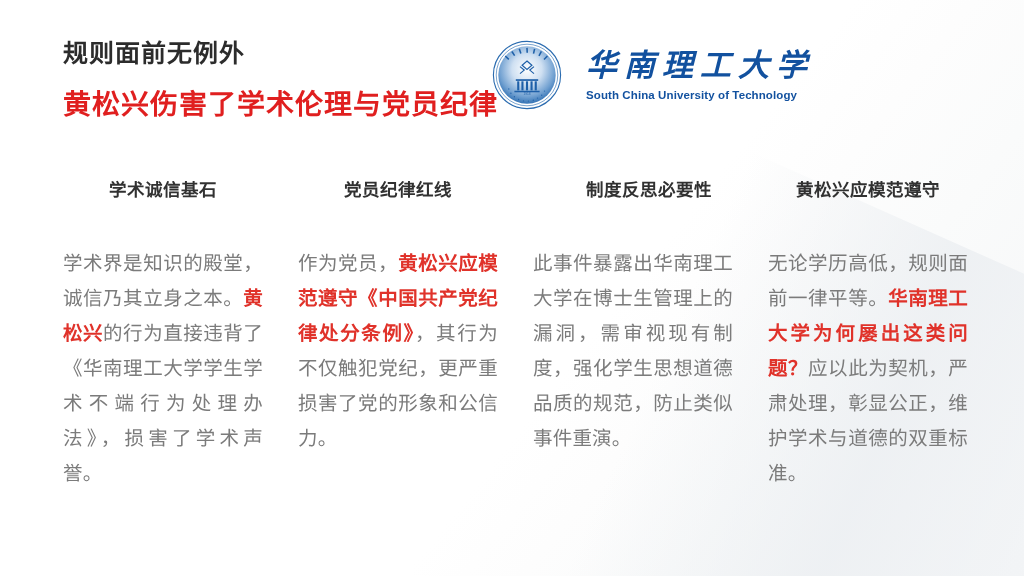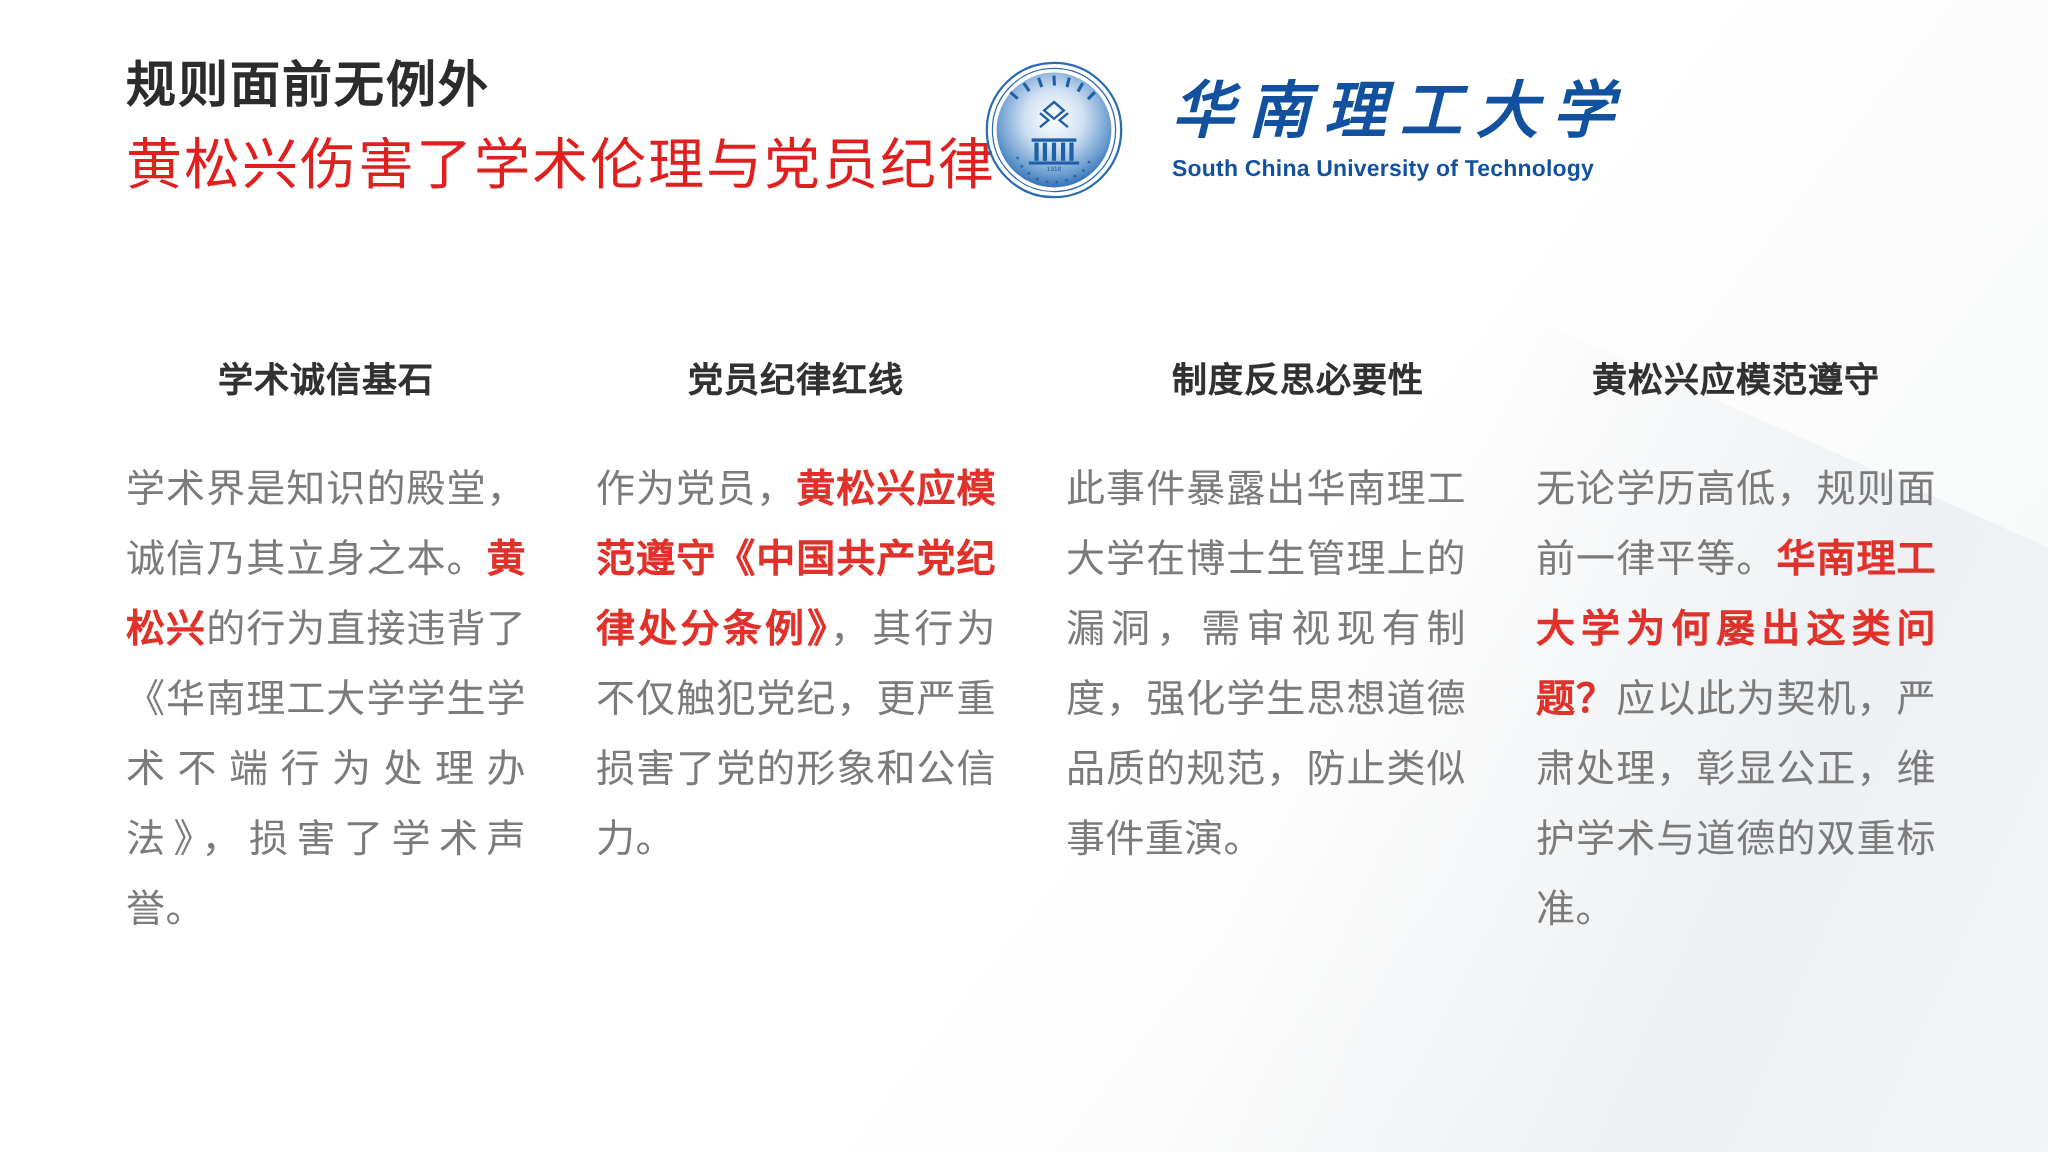--- a/index.html
+++ b/index.html
@@ -39,44 +39,44 @@
     width: 520px;
     height: 520px;
     transform: rotate(24deg);
     background: linear-gradient(90deg, rgba(237,240,243,0.0) 0%, rgba(236,239,242,0.85) 45%, rgba(244,246,248,0.55) 100%);
     pointer-events: none;
   }
 
   
   .header {
     position: absolute;
-    left: 0; top: 0;
+    left: 0; top: 10px;
     width: 840px;
     height: 140px;
   }
   .titles {
     position: absolute;
     left: 63px;
     top: 26px;
   }
   .title-main {
     font-size: 25px;
     font-weight: bold;
     color: #2c2c2c;
     letter-spacing: 1px;
     line-height: 34px;
     white-space: nowrap;
   }
   .title-sub {
     font-size: 28px;
-    font-weight: normal;
+    font-weight: bold;
     color: #e01f1f;
     letter-spacing: 1px;
     line-height: 38px;
-    margin-top: 4px;
+    margin-top: 16px;
     white-space: nowrap;
   }
 
   .logo-block {
     position: absolute;
     right: 26px;
     top: 30px;
     display: flex;
     align-items: center;
     gap: 24px;
@@ -128,21 +128,21 @@
   .col-heading {
     font-size: 17.5px;
     font-weight: bold;
     color: #313131;
     letter-spacing: 0.5px;
     line-height: 24px;
     white-space: nowrap;
     text-align: center;
   }
   .col-body {
-    margin-top: 26px;
+    margin-top: 44px;
     font-size: 19.5px;
     line-height: 35px;
     color: #7b7b7b;
     letter-spacing: 0.2px;
     text-align: justify;
     text-justify: inter-ideograph;
   }
   .col-body .hl {
     color: #e0322a;
     font-weight: bold;

